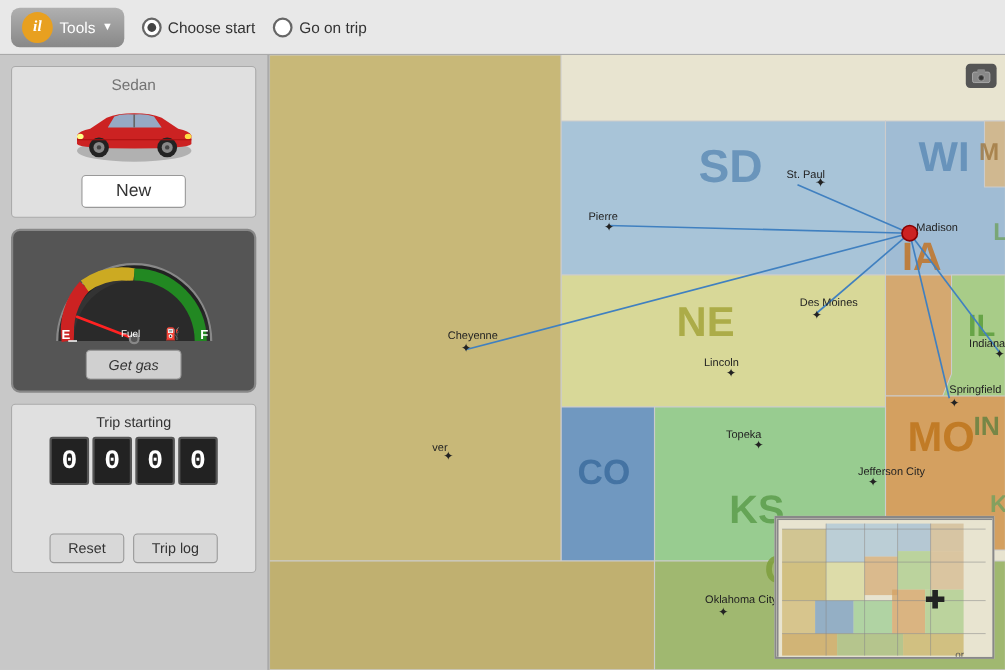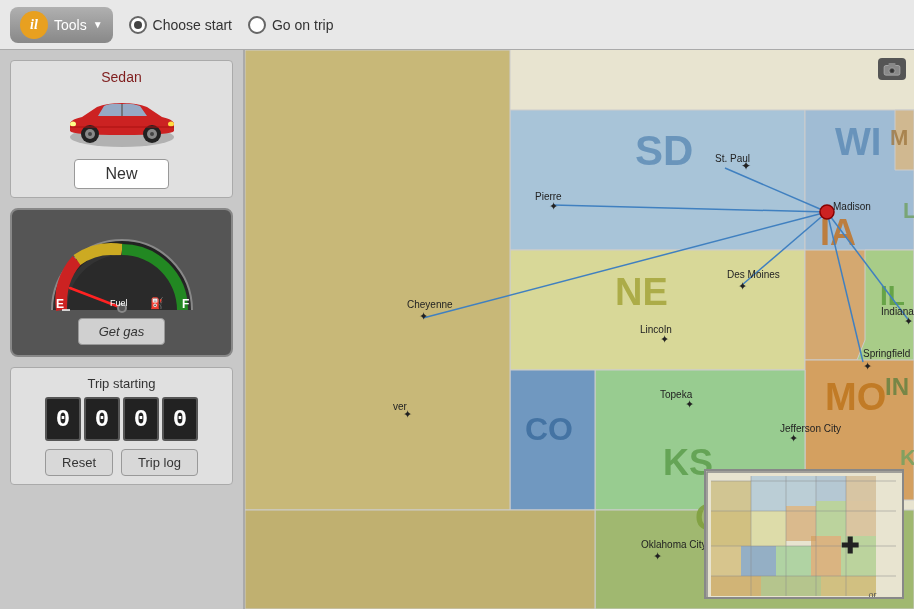--- a/index.html
+++ b/index.html
@@ -115,21 +115,21 @@
     #car-section {
       background: #e0e0e0;
       border: 1px solid #aaa;
       border-radius: 4px;
       padding: 8px;
       text-align: center;
     }
 
     #car-title {
       font-size: 14px;
-      color: #7f1d1d;
+      color: #737373;
       margin-bottom: 6px;
     }
 
     #car-image {
       width: 120px;
       height: 60px;
       margin: 0 auto 8px;
     }
 
     #new-button {
@@ -214,20 +214,21 @@
     }
 
     .odo-button {
       background: #d8d8d8;
       border: 1px solid #999;
       border-radius: 4px;
       padding: 5px 16px;
       font-size: 13px;
       cursor: pointer;
       color: #333;
+      margin-top: 36px;
     }
 
     
     #map-area {
       flex: 1;
       position: relative;
       overflow: hidden;
       background: #a3a3a3;
     }
 

